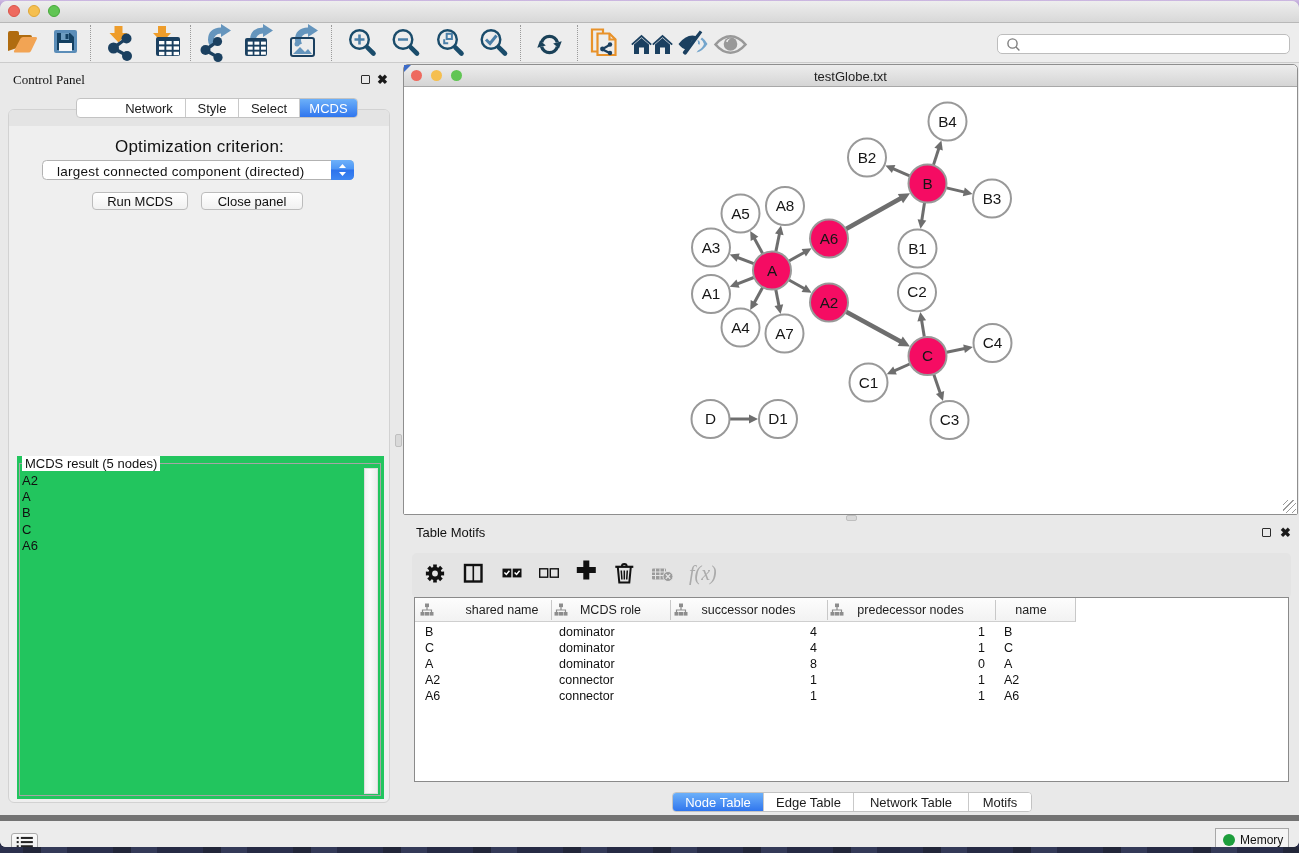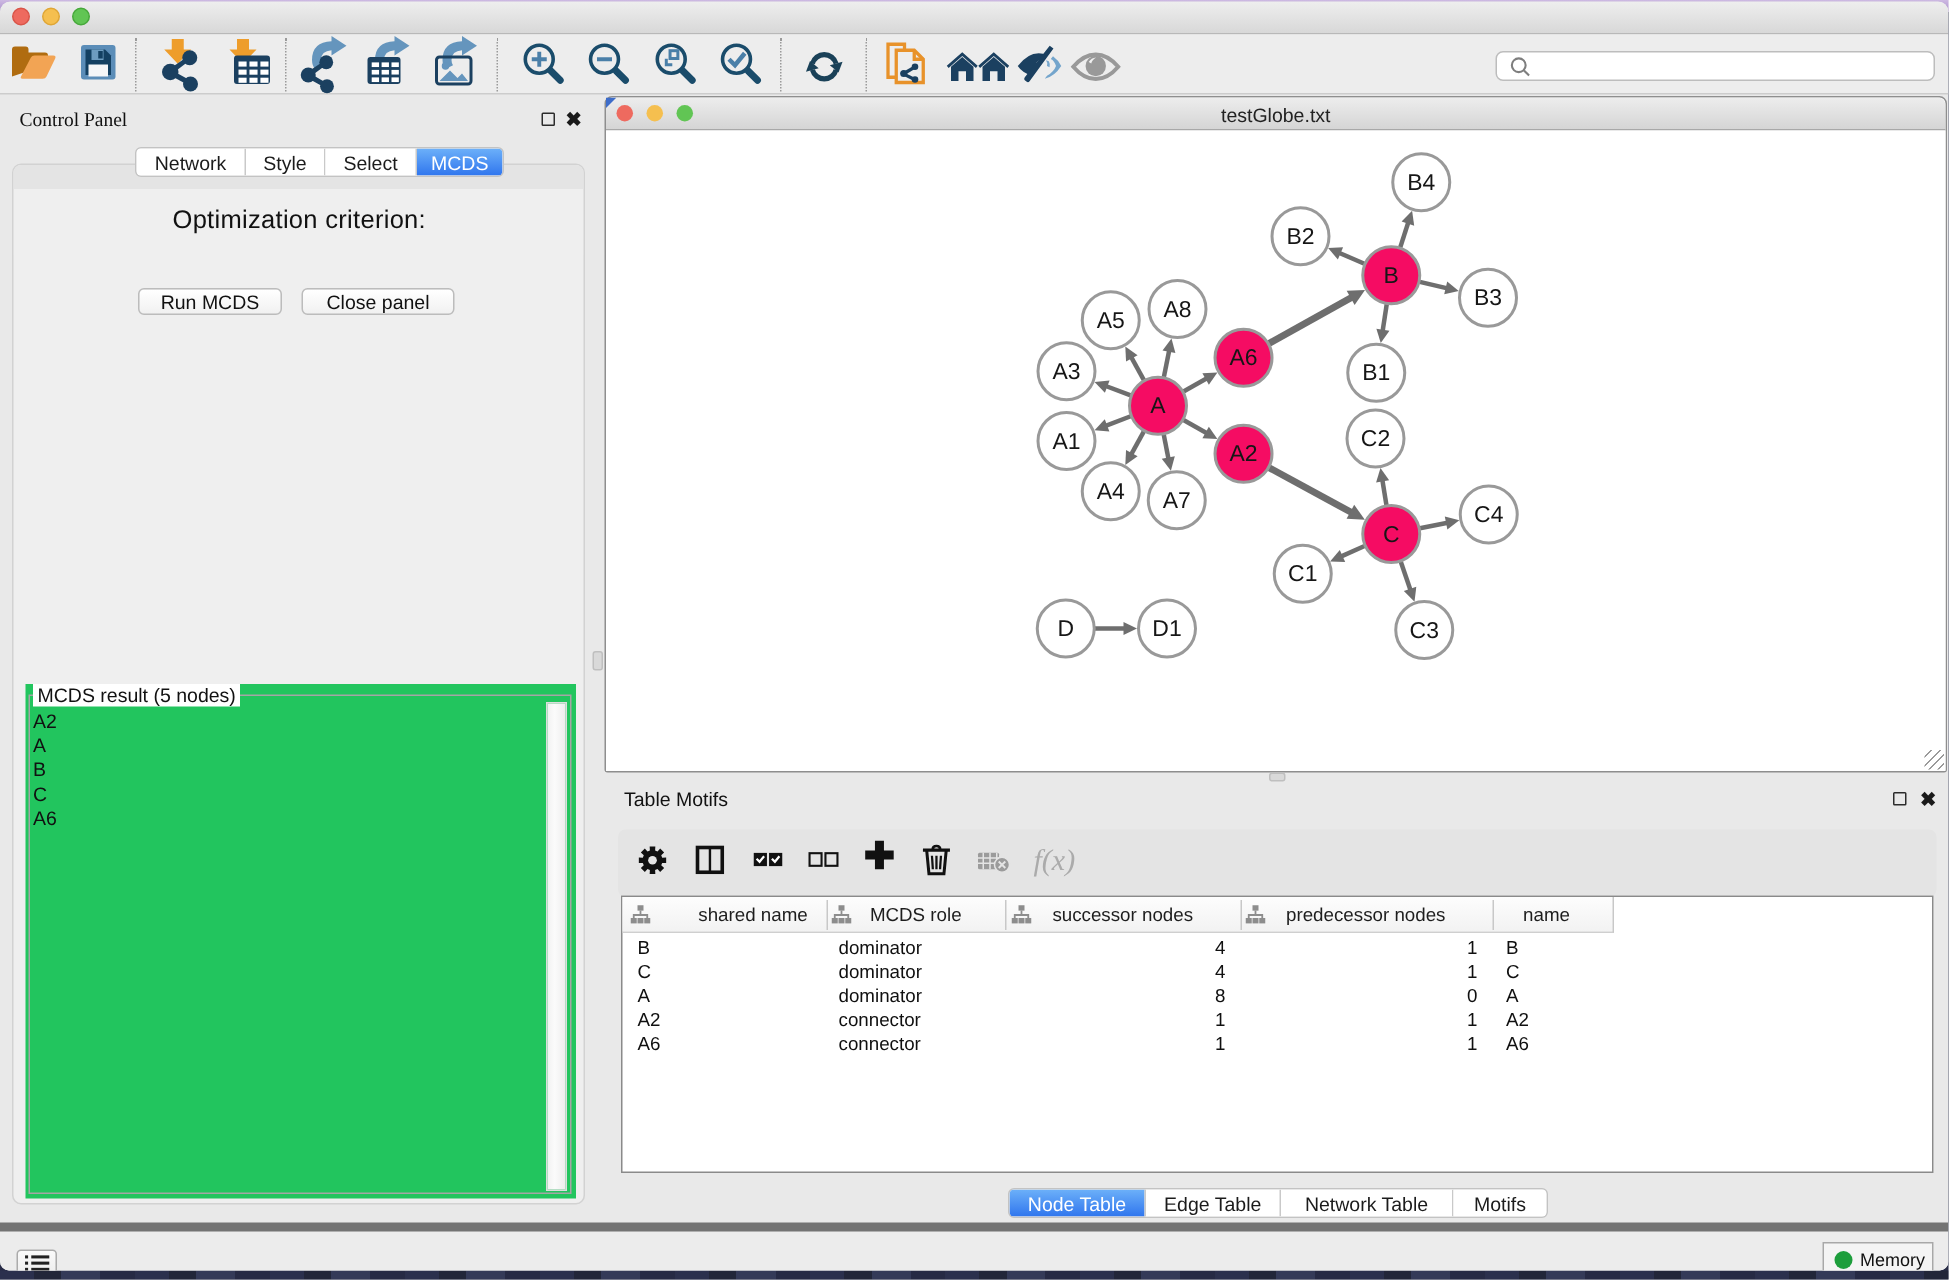--- a/index.html
+++ b/index.html
@@ -253,27 +253,36 @@
         <circle cx="6.5" cy="6.5" r="4.6" fill="none" stroke="#7e7e7e" stroke-width="1.4"></circle>
         <line x1="10" y1="10" x2="13.4" y2="13.4" stroke="#7e7e7e" stroke-width="1.4"></line>
       </svg>
     </div>
   </div>
   <div id="cp-title">Control Panel</div>
   <div class="winbtn-sq" style="left:361px; top:74px"></div>
   <div class="winbtn-x" style="left:377px; top:71px">✖</div>
   <div id="cp-panel"></div>
   <div id="cp-band"></div>
-  <div class="tabbar" style="left:90px; top:97px;">
+  <div class="tabbar" style="left:76px; top:97px;padding-left:36px;">
     <div class="tab" style="width:73px">Network</div>
     <div class="tab" style="width:53px">Style</div>
     <div class="tab" style="width:61px">Select</div>
     <div class="tab sel" style="width:57px">MCDS</div>
   </div>
   <div id="opt-label">Optimization criterion:</div>
+  <div id="combo">
+    <div class="txt">largest connected component (directed)</div>
+    <div class="btn">
+      <svg width="23" height="20" viewBox="0 0 23 20">
+        <path d="M8 8 L11.5 4 L15 8 Z" fill="#ffffff"></path>
+        <path d="M8 12 L11.5 16 L15 12 Z" fill="#ffffff"></path>
+      </svg>
+    </div>
+  </div>
   <div class="pushbtn" style="left:92px; top:191px; width:96px">Run MCDS</div>
   <div class="pushbtn" style="left:201px; top:191px; width:102px">Close panel</div>
   <div id="fieldset">
     <div class="bord"></div>
     <div class="leg">MCDS result (5 nodes)</div>
     <div class="items">A2<br>A<br>B<br>C<br>A6</div>
     <div class="sbar"></div>
   </div>
   <div id="cp-handle"></div>
   <div id="netwin">

